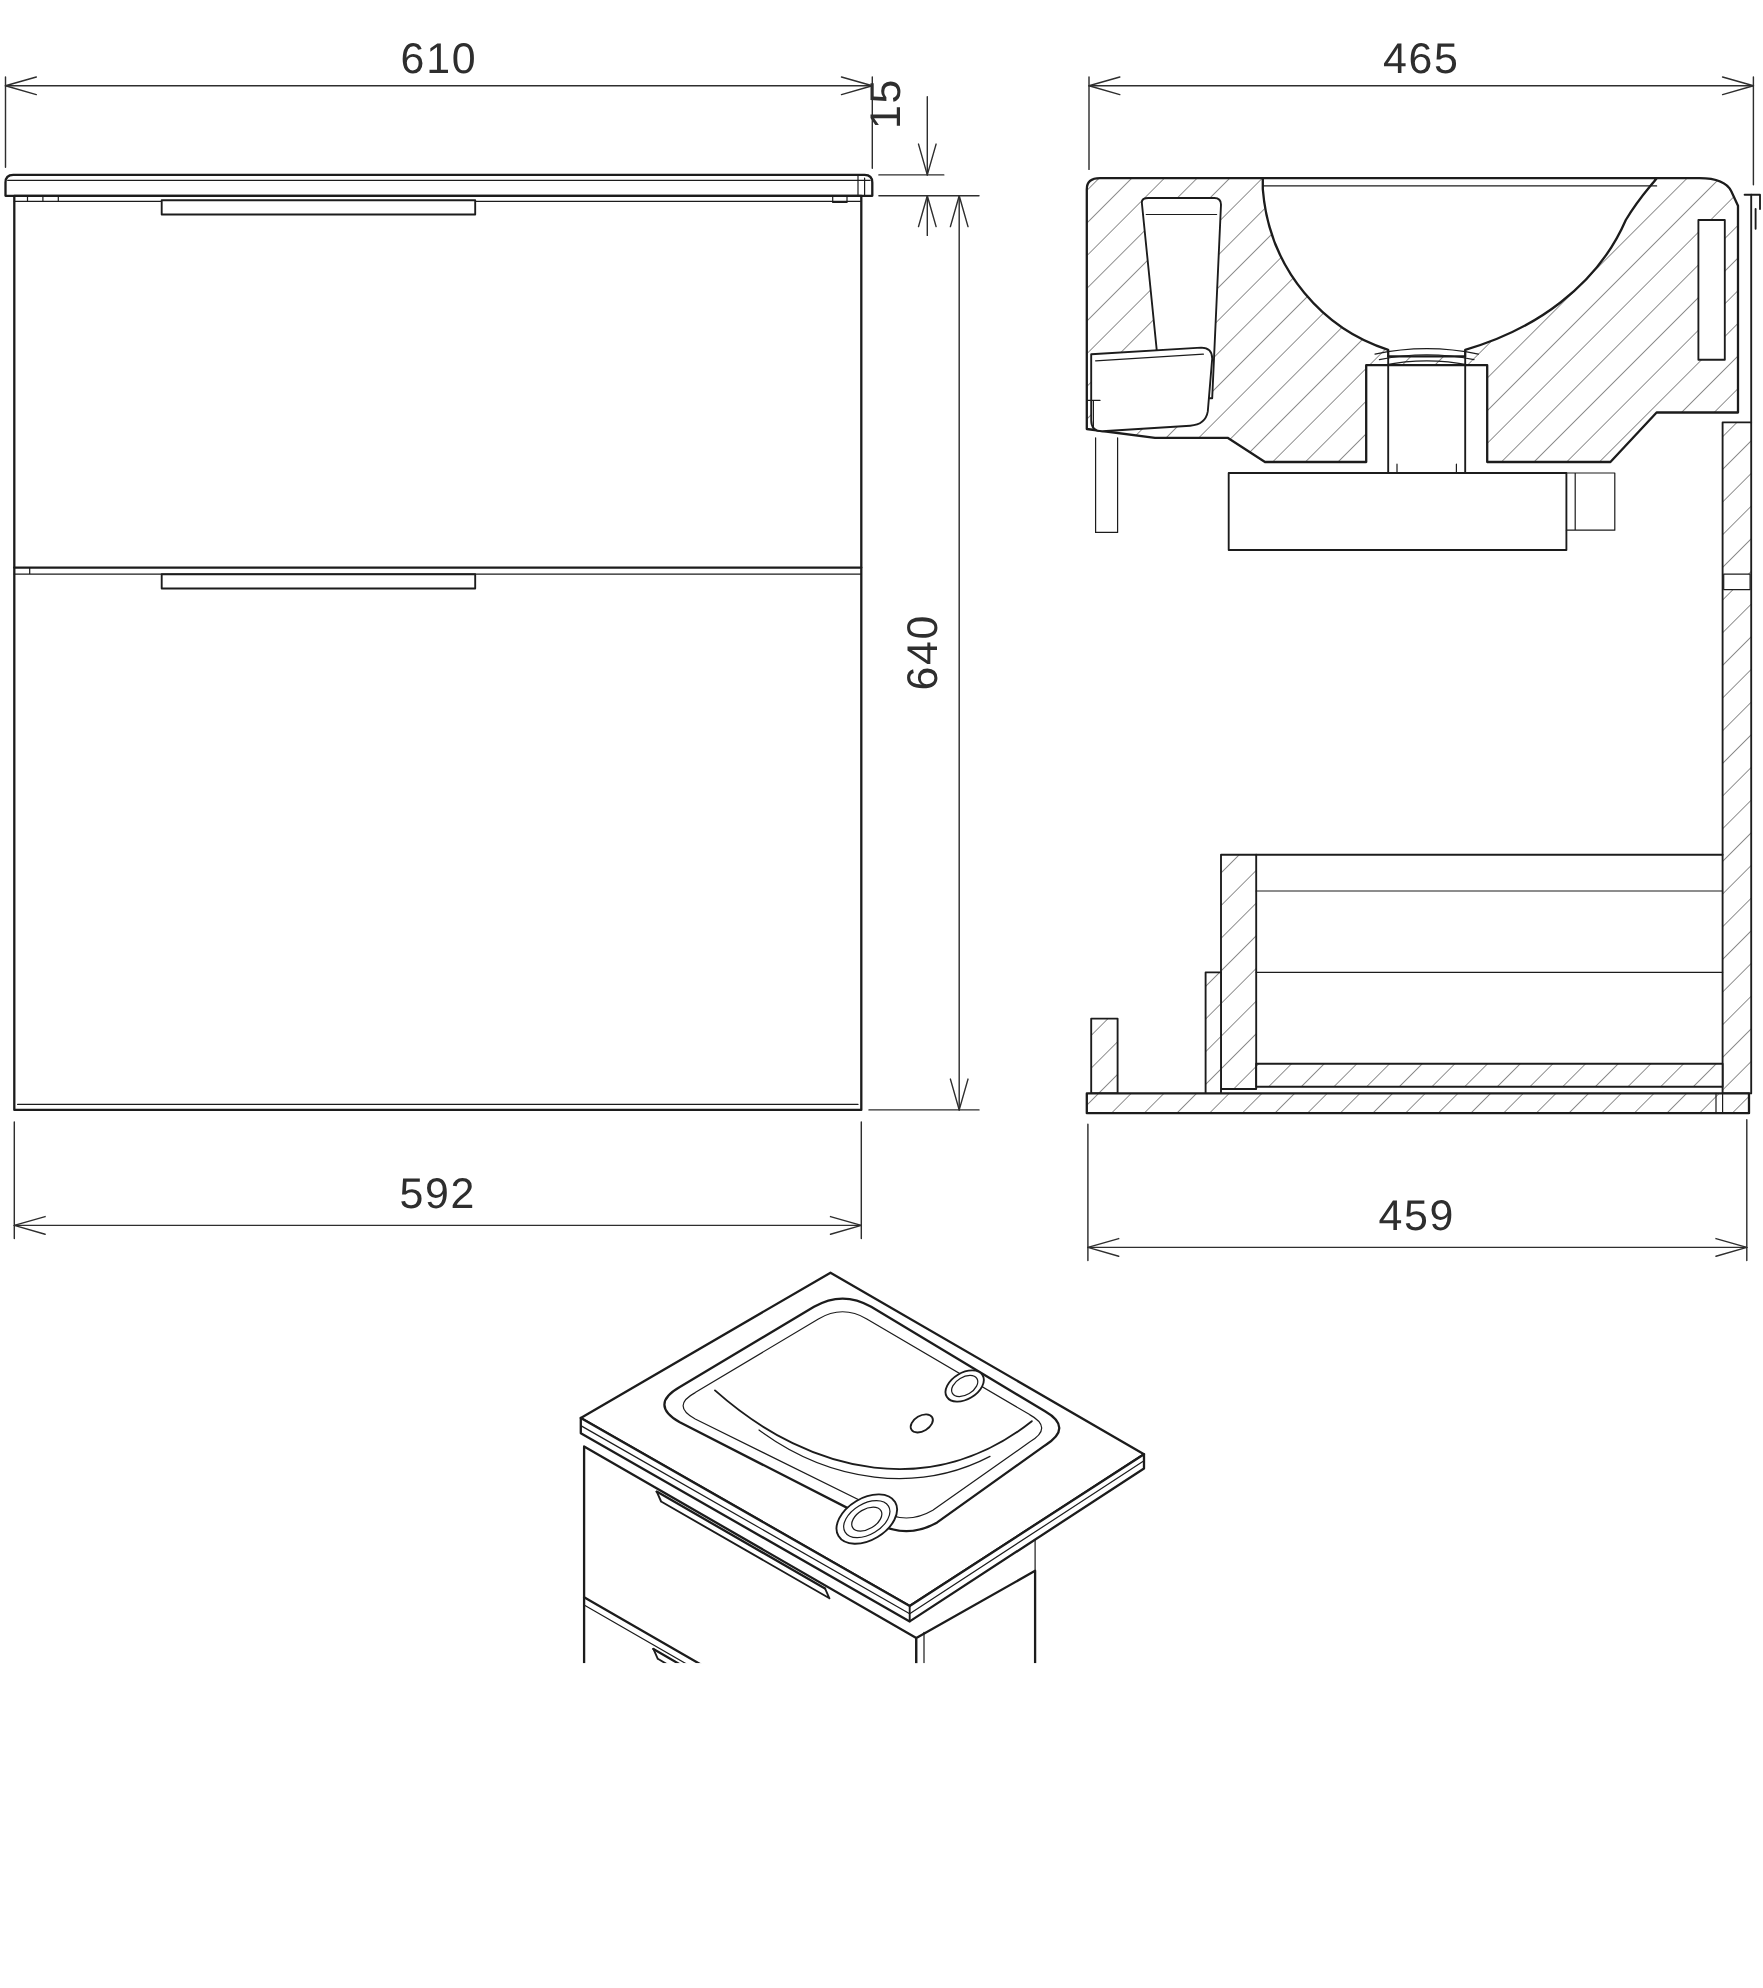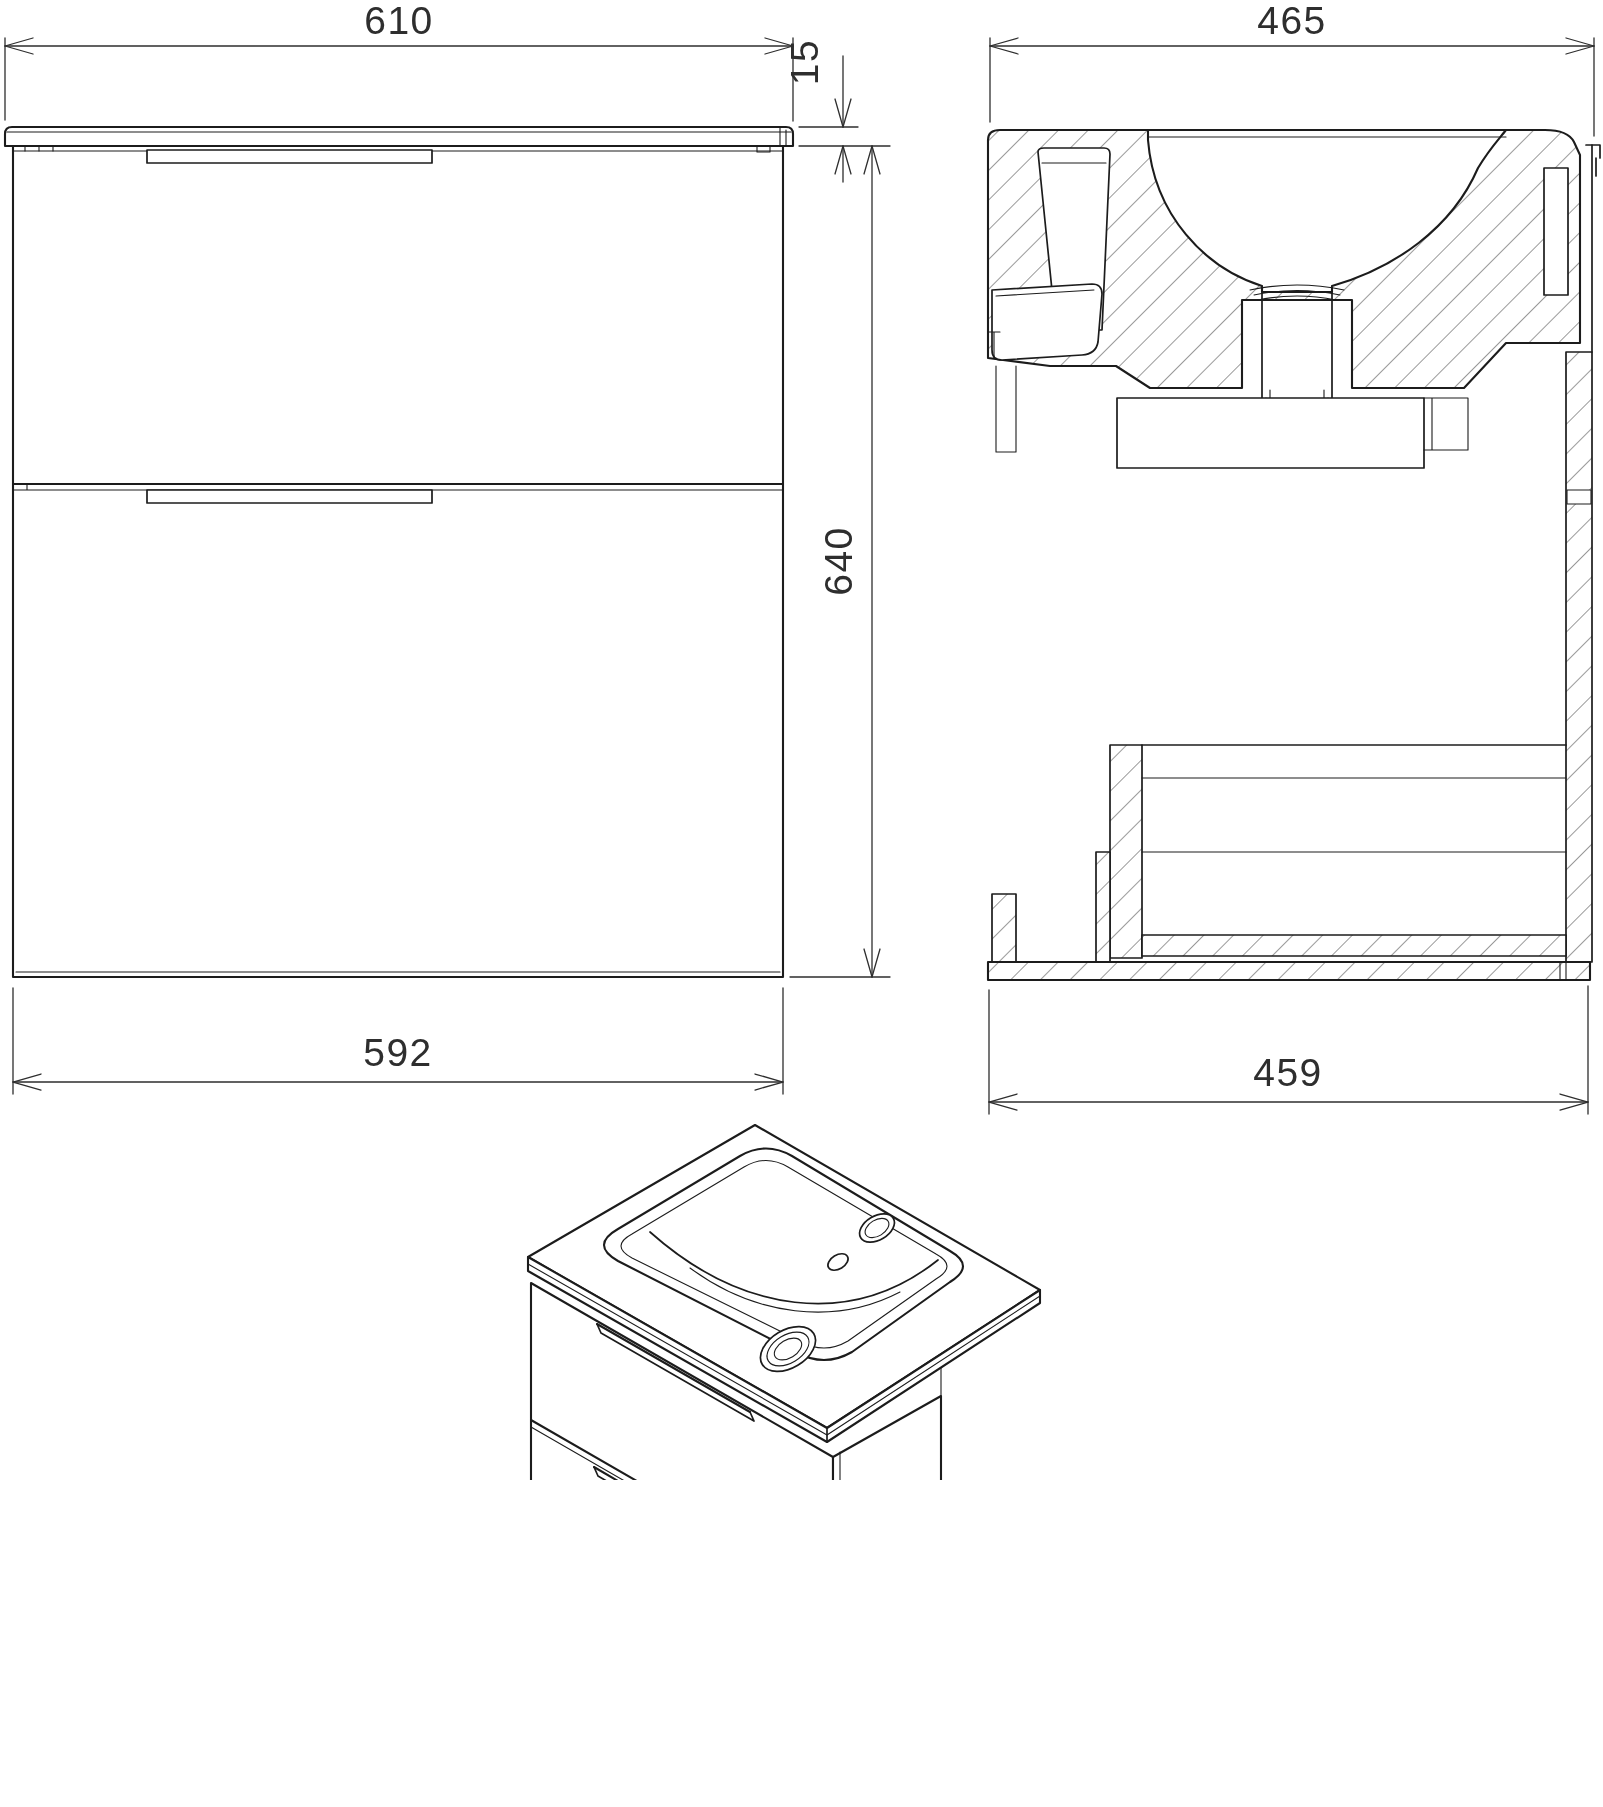--- a/index.html
+++ b/index.html
@@ -2,21 +2,21 @@
 <html style="--line: #1c1c1c; --hatch: #6f6f6f; --dim: #2e2e2e; --bg: #ffffff;"><head>
 <meta charset="utf-8">
 <style>
   :root{
     --line:#1c1c1c;
     --hatch:#6f6f6f;
     --dim:#2e2e2e;
     --bg:#ffffff;
   }
   html,body{margin:0;padding:0;background:var(--bg);}
-  .sheet{width:1603px;height:1480px;position:relative;background:var(--bg);overflow:hidden;}
+  .sheet{width:1603px;height:1480px;position:relative;background:var(--bg);overflow:hidden;margin-top:32px;}
   svg{display:block;}
   
   .s2{stroke:var(--line);stroke-width:2.1;fill:none;stroke-linecap:round;stroke-linejoin:round;}
   .s18{stroke:var(--line);stroke-width:1.7;fill:none;stroke-linecap:round;stroke-linejoin:round;}
   .s1{stroke:var(--line);stroke-width:1.1;fill:none;stroke-linecap:round;stroke-linejoin:round;}
   .fw{fill:#ffffff;}
   .fh{fill:url(#hatch);}
   .dim{stroke:var(--dim);stroke-width:1.3;fill:none;stroke-linecap:round;}
   .dimtxt{font-family:"Liberation Sans","DejaVu Sans",sans-serif;font-size:39px;fill:var(--dim);letter-spacing:1.5px;}
   .hatch-line{stroke:var(--hatch);stroke-width:1.4;}

